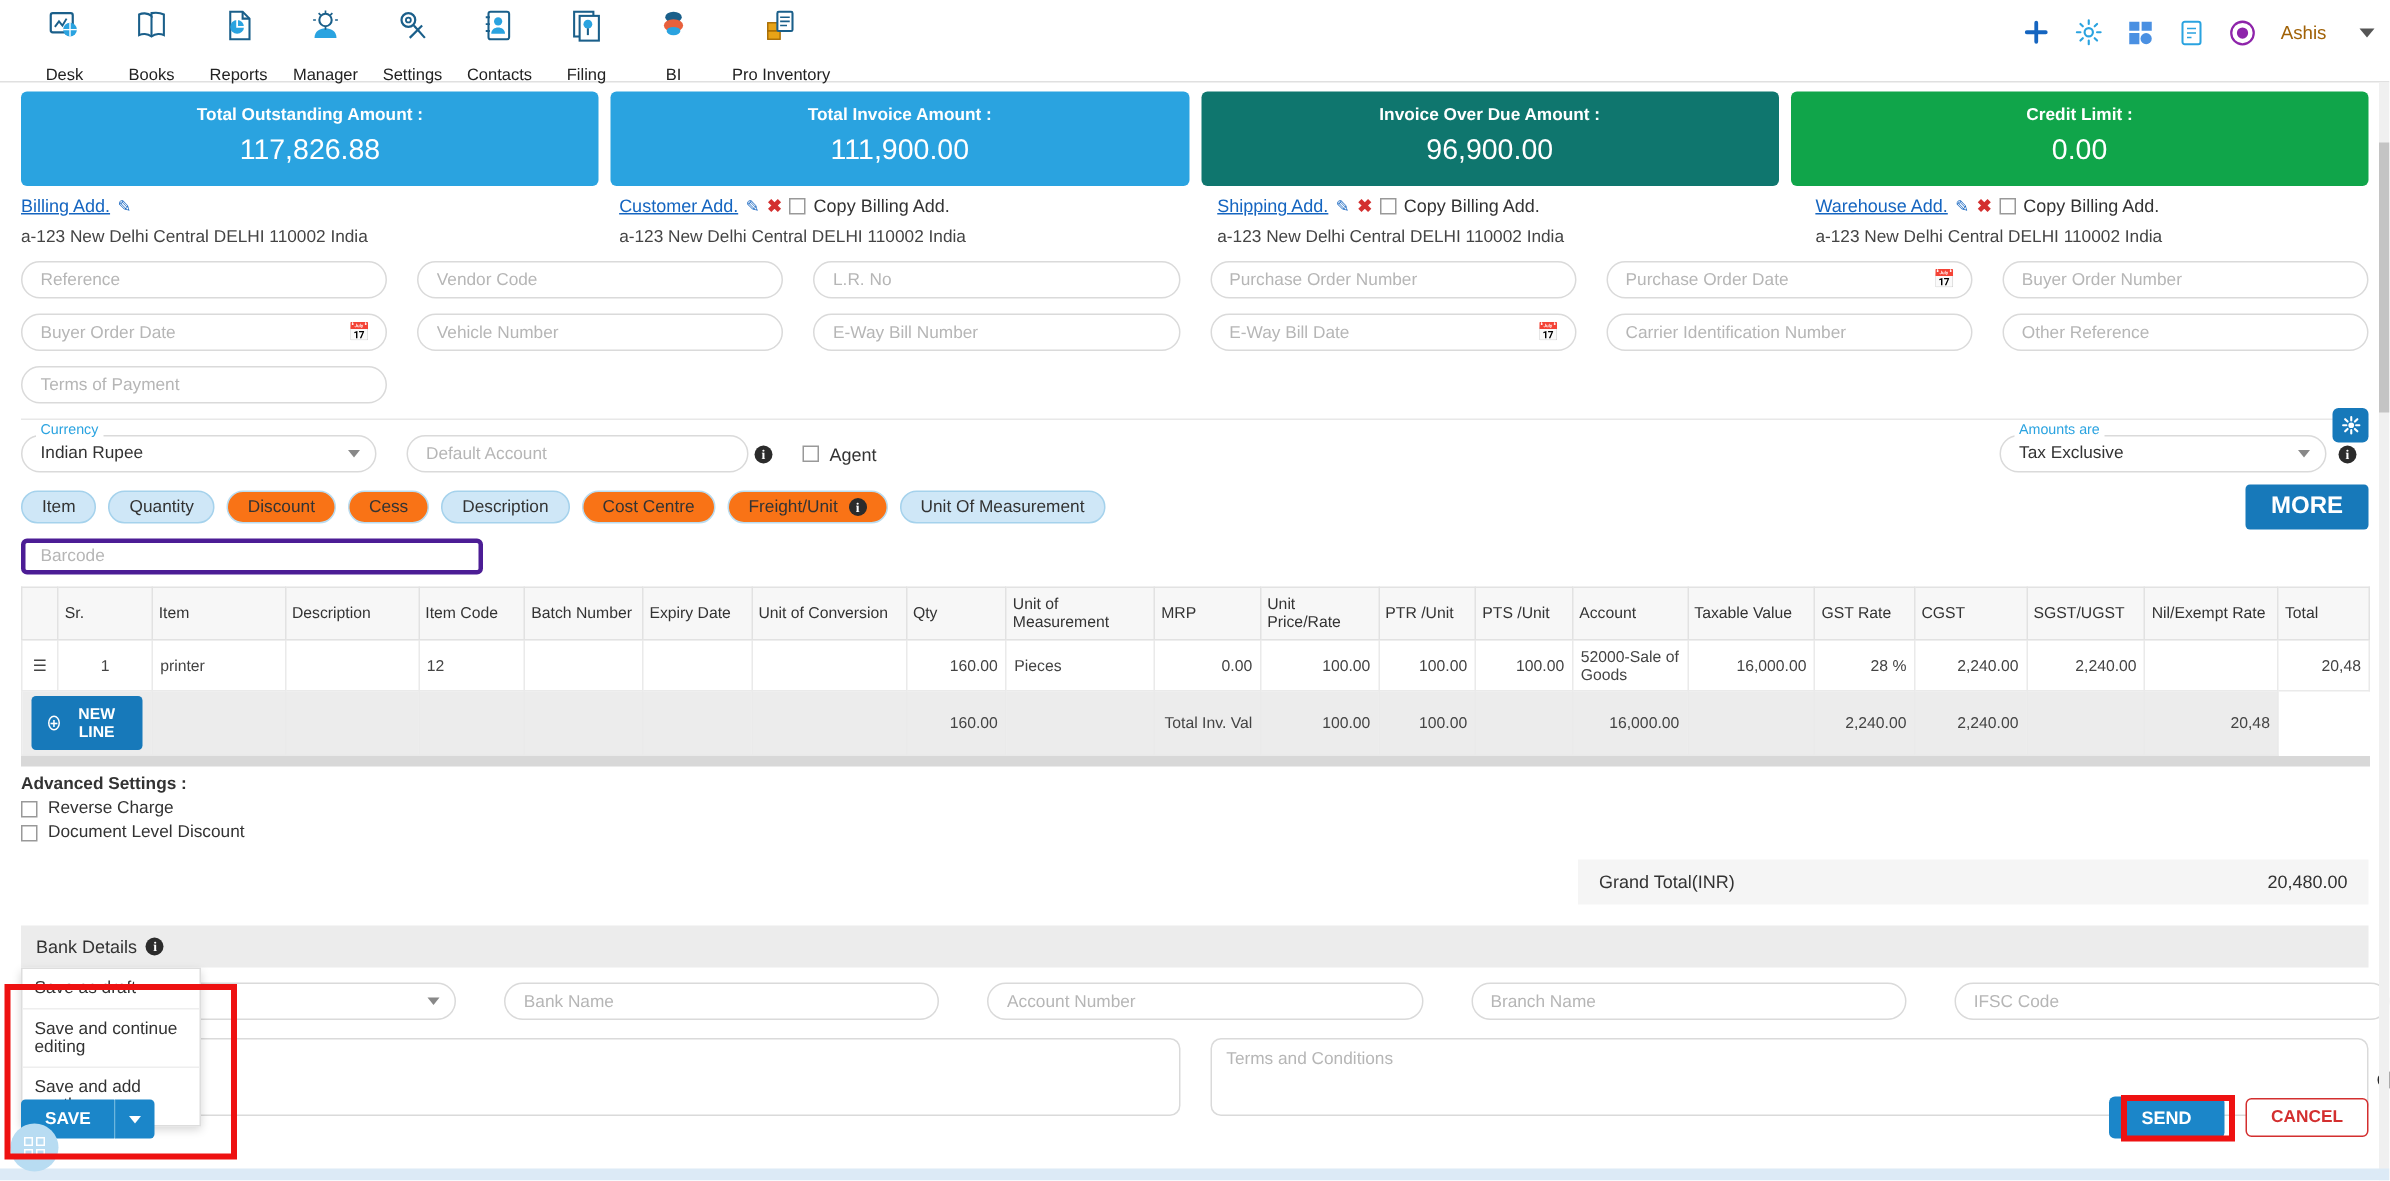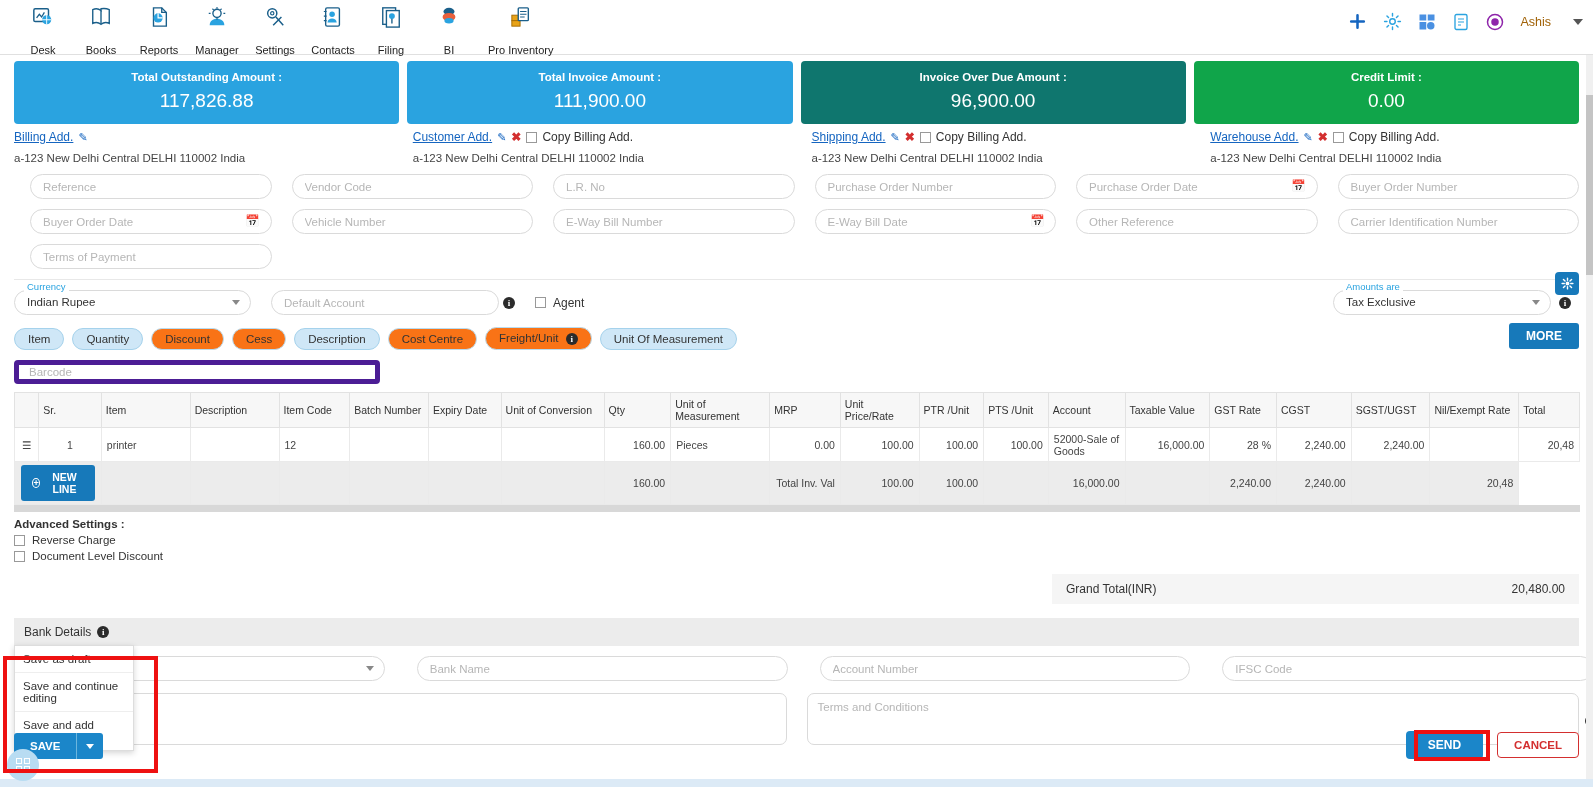--- a/index.html
+++ b/index.html
@@ -49,21 +49,21 @@
   .addrcol.pad { padding-left:22px; }
   .addrhead { display:flex; align-items:center; gap:5px; font-size:12px; }
   .addrlink { color:#1565c0; text-decoration:underline; cursor:pointer; font-size:12px; }
   .mini-ico { cursor:pointer; color:#1565c0; font-size:11px; }
   .x-ico { color:#d32f2f; font-weight:bold; cursor:pointer; font-size:12px; }
   .cb { width:11px;height:11px;border:1px solid #999;background:#fff;display:inline-block;cursor:pointer; }
   .cbl { font-size:12px; color:#333; cursor:pointer; }
   .addrtext { font-size:11.5px; color:#444; margin-top:8px; }
 
   
-  .formwrap { padding:10px 14px 0 14px;margin-left:16px; }
+  .formwrap { padding:10px 14px 0 14px; }
   .frow { display:flex; gap:20px; margin-bottom:10px; }
   .fcell { flex:1; position:relative; }
   .inp {
     width:100%; height:25px; border:1px solid #dadada; border-radius:13px;
     background:#fff; font-size:11.5px; color:#333; padding:0 12px;
     font-family:"Liberation Sans", sans-serif; outline:none;
   }
   .inp::placeholder { color:#b6b6b6; }
   .cal-ico { position:absolute; right:11px; top:5px; font-size:12px; color:#666; cursor:pointer; }
 
@@ -98,28 +98,28 @@
 
   
   .chiprow { display:flex; align-items:center; gap:8px; padding:12px 14px 0 14px; position:relative; }
   .chip {
     border:1px solid #b9dcf0; border-radius:13px; padding:4px 13px; font-size:11.5px;
     color:#333; background:#f97316; cursor:pointer; white-space:nowrap;
   }
   .chip.on { background:#cfe7f7; border-color:#a5d2ec; }
   .btn-more {
     position:absolute; right:14px; top:8px; background:#1779ba; color:#fff;
-    border:none; border-radius:3px; font-size:12px; font-weight:bold;
+    border:none; border-radius:3px; font-size:16px; font-weight:bold;
     padding:6px 17px; cursor:pointer; font-family:"Liberation Sans", sans-serif;
   }
 
   
   .barcodewrap { padding:10px 14px 0 14px; }
   .barcode {
-    width:366px; height:24px; border:5px solid #4c1d95; border-radius:4px;
+    width:308px; height:24px; border:3px solid #4c1d95; border-radius:4px;
     font-size:11.5px; padding:0 10px; outline:none; color:#333;
     font-family:"Liberation Sans", sans-serif;
   }
   .barcode::placeholder { color:#b6b6b6; }
 
   
   .tablewrap { padding:8px 14px 0 0; margin-left:14px; overflow:hidden; }
   table.grid { border-collapse:collapse; width:1566px; table-layout:fixed; }
   table.grid th {
     background:#f7f7f7; border:1px solid #e2e2e2; font-size:10.5px; font-weight:normal;
@@ -433,22 +433,22 @@
       <div class="fcell">
         <input class="inp" placeholder="Buyer Order Date" style="">
         <span class="cal-ico">📅</span>
       </div>
       <div class="fcell"><input class="inp" placeholder="Vehicle Number" style=""></div>
       <div class="fcell"><input class="inp" placeholder="E-Way Bill Number" style=""></div>
       <div class="fcell">
         <input class="inp" placeholder="E-Way Bill Date" style="">
         <span class="cal-ico">📅</span>
       </div>
+      <div class="fcell"><input class="inp" placeholder="Carrier Identification Number" style=""></div>
       <div class="fcell"><input class="inp" placeholder="Other Reference" style=""></div>
-      <div class="fcell"><input class="inp" placeholder="Carrier Identification Number" style=""></div>
     </div>
     <div class="frow">
       <div class="fcell"><input class="inp" placeholder="Terms of Payment" style=""></div>
       <div class="fcell"></div>
         <div class="fcell"></div>
         <div class="fcell"></div>
         <div class="fcell"></div>
         <div class="fcell"></div>
     </div>
   </div>
@@ -631,20 +631,21 @@
     <span>Bank Details</span>
     <span class="infoi">i</span>
   </div>
   <div class="bankrow">
     <div class="fcell" style="position:relative;">
       <div class="inp" style="padding-top:5px;color:#b6b6b6;cursor:pointer;">Select Bank</div>
       <span class="caret-s" style="top:10px;"></span>
     </div>
     <div class="fcell"><input class="inp" placeholder="Bank Name" style=""></div>
     <div class="fcell"><input class="inp" placeholder="Account Number" style=""></div>
+    <div class="fcell"><input class="inp" placeholder="Branch Name" style=""></div>
     <div class="fcell"><input class="inp" placeholder="IFSC Code" style=""></div>
   </div>
 
   <div class="notesrow">
     <div style="flex:1;">
       <textarea class="ta" placeholder="" style=""></textarea>
     </div>
     <div style="flex:1;position:relative;">
       <textarea class="ta" placeholder="Terms and Conditions" style=""></textarea>
       <span class="infoi" style="position:absolute;right:-18px;top:22px;">i</span>

